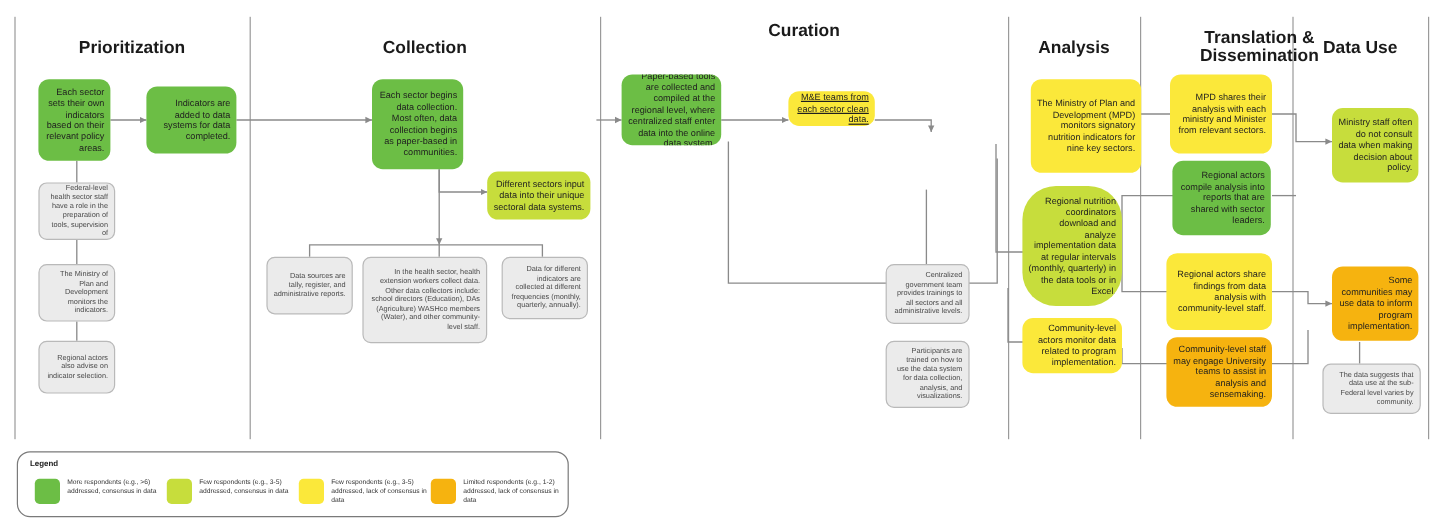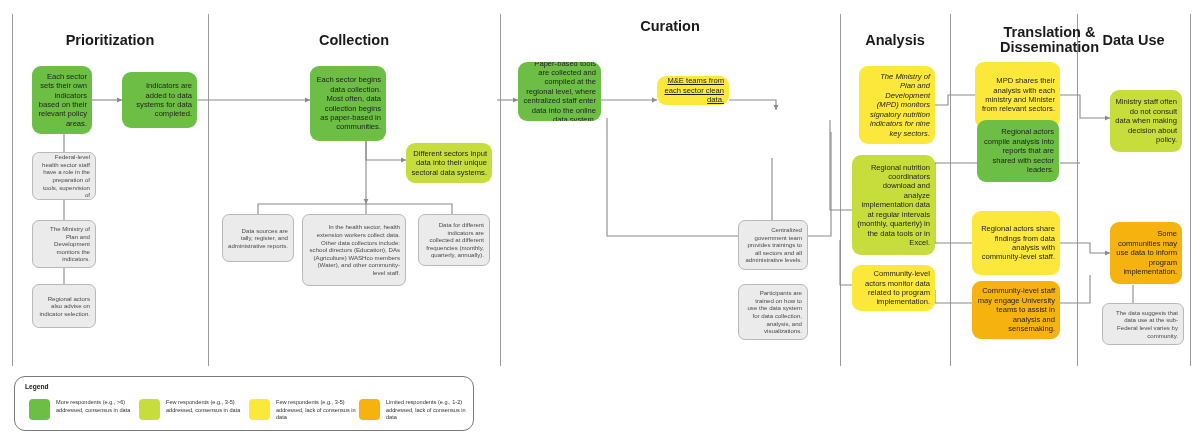--- a/index.html
+++ b/index.html
@@ -108,26 +108,26 @@
   <div class="node n-lime" style="left:406px;top:143px;width:86px;height:40px;">Different sectors input data into their unique sectoral data systems.</div>
   <div class="node n-gray" style="left:222px;top:214px;width:72px;height:48px;">Data sources are tally, register, and administrative reports.</div>
   <div class="node n-gray" style="left:302px;top:214px;width:104px;height:72px;">In the health sector, health extension workers collect data. Other data collectors include: school directors (Education), DAs (Agriculture) WASHco members (Water), and other community-level staff.</div>
   <div class="node n-gray" style="left:418px;top:214px;width:72px;height:52px;">Data for different indicators are collected at different frequencies (monthly, quarterly, annually).</div>
 
   <div class="node n-green" style="left:518px;top:62px;width:83px;height:59px;">Paper-based tools are collected and compiled at the regional level, where centralized staff enter data into the online data system.</div>
   <div class="node n-yellow" style="left:657px;top:76px;width:72px;height:29px;text-decoration:underline;">M&amp;E teams from each sector clean data.</div>
   <div class="node n-gray" style="left:738px;top:220px;width:70px;height:50px;">Centralized government team provides trainings to all sectors and all administrative levels.</div>
   <div class="node n-gray" style="left:738px;top:284px;width:70px;height:56px;">Participants are trained on how to use the data system for data collection, analysis, and visualizations.</div>
 
-  <div class="node n-yellow" style="left:859px;top:66px;width:76px;height:78px;font-style:italic;">The Ministry of Plan and Development (MPD) monitors signatory nutrition indicators for nine key sectors.</div>
-  <div class="node n-lime" style="left:852px;top:155px;width:83px;height:100px;">Regional nutrition coordinators download and analyze implementation data at regular intervals (monthly, quarterly) in the data tools or in Excel.</div>
+  <div class="node n-yellow" style="left:859px;top:66px;width:92px;height:78px;">The Ministry of Plan and Development (MPD) monitors signatory nutrition indicators for nine key sectors.</div>
+  <div class="node n-lime" style="left:852px;top:155px;width:83px;height:100px;border-radius:28px;">Regional nutrition coordinators download and analyze implementation data at regular intervals (monthly, quarterly) in the data tools or in Excel.</div>
   <div class="node n-yellow" style="left:852px;top:265px;width:83px;height:46px;">Community-level actors monitor data related to program implementation.</div>
 
   <div class="node n-yellow" style="left:975px;top:62px;width:85px;height:66px;">MPD shares their analysis with each ministry and Minister from relevant sectors.</div>
-  <div class="node n-green" style="left:977px;top:120px;width:82px;height:62px;">Regional actors compile analysis into reports that are shared with sector leaders.</div>
+  <div class="node n-green" style="left:977px;top:134px;width:82px;height:62px;">Regional actors compile analysis into reports that are shared with sector leaders.</div>
   <div class="node n-yellow" style="left:972px;top:211px;width:88px;height:64px;">Regional actors share findings from data analysis with community-level staff.</div>
   <div class="node n-orange" style="left:972px;top:281px;width:88px;height:58px;">Community-level staff may engage University teams to assist in analysis and sensemaking.</div>
 
   <div class="node n-lime" style="left:1110px;top:90px;width:72px;height:62px;">Ministry staff often do not consult data when making decision about policy.</div>
   <div class="node n-orange" style="left:1110px;top:222px;width:72px;height:62px;">Some communities may use data to inform program implementation.</div>
   <div class="node n-gray" style="left:1102px;top:303px;width:82px;height:42px;">The data suggests that data use at the sub-Federal level varies by community.</div>
 
   <div id="legend">
     <div id="legend-title">Legend</div>
 

